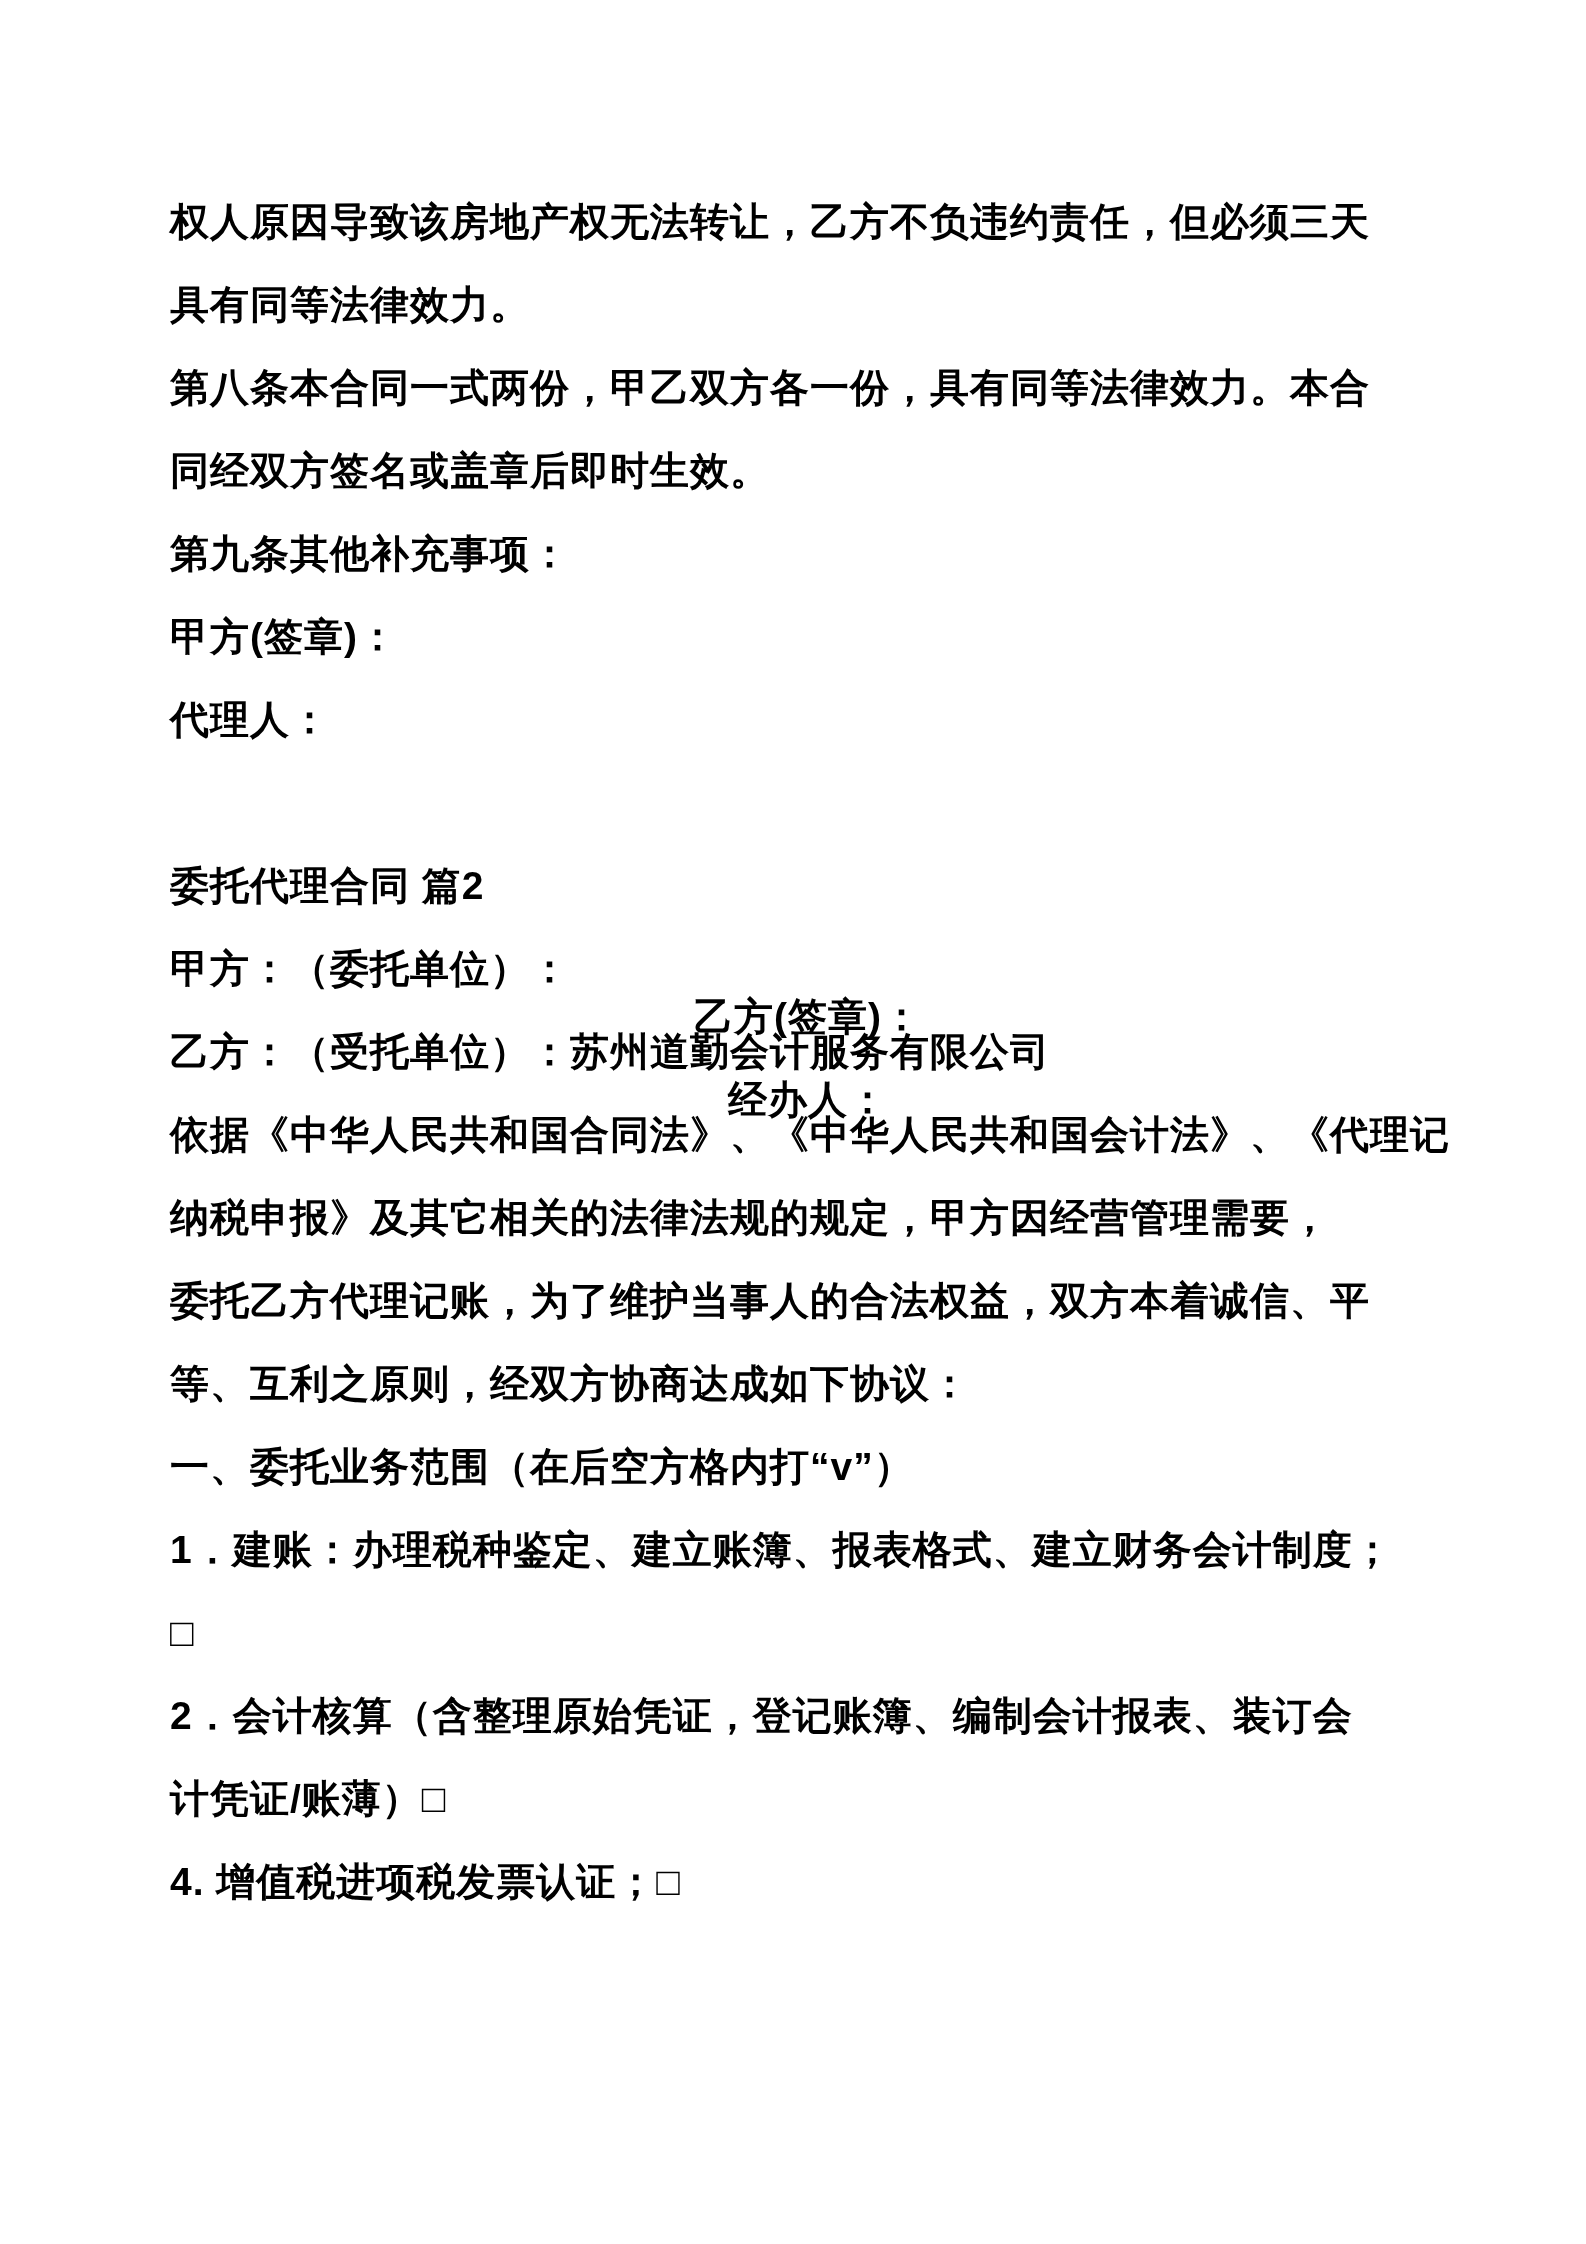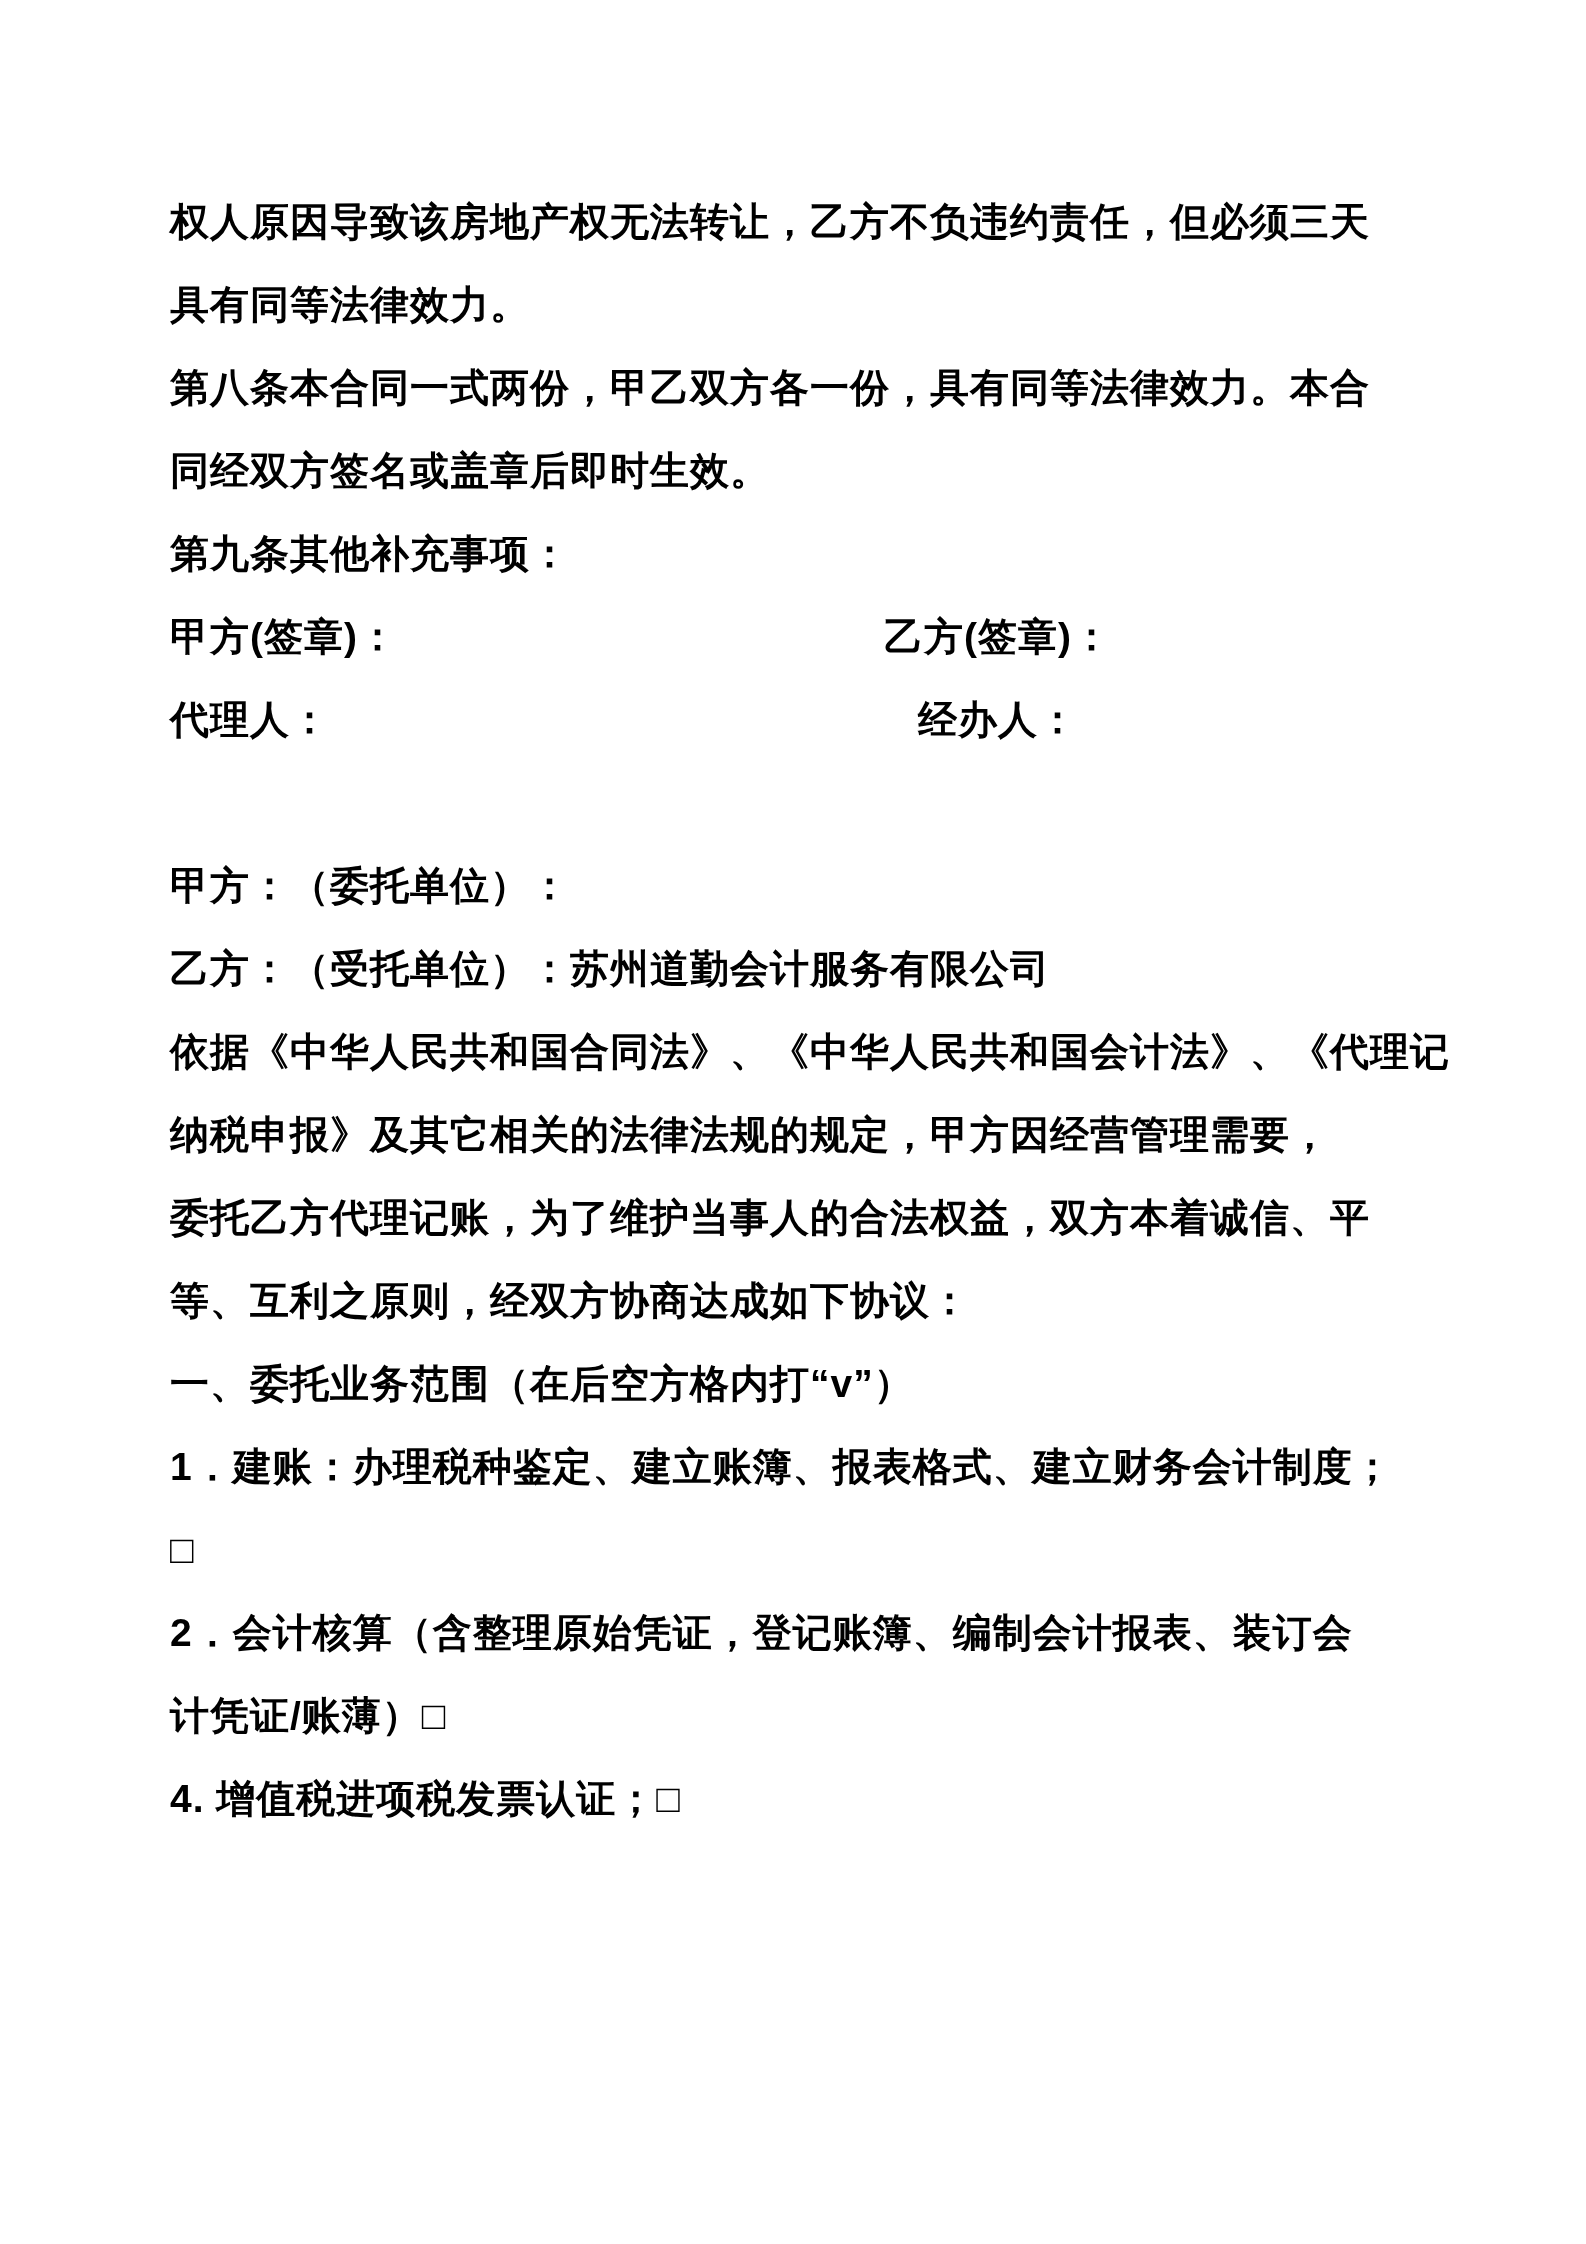--- a/index.html
+++ b/index.html
@@ -25,20 +25,21 @@
   .line {
     height: 83px;
     line-height: 83px;
     white-space: nowrap;
   }
   .line.blank {
     height: 83px;
   }
   .two-col {
     display: flex;
+    flex-direction: column;
   }
   .two-col .col-left {
     width: 380px;
     flex: 0 0 380px;
   }
   .two-col .col-right {
     flex: 1;
     text-align: center;
   }
 </style>
@@ -58,20 +59,21 @@
     <span class="col-right">乙方(签章)：</span>
   </div>
 
   <div class="line two-col">
     <span class="col-left">代理人：</span>
     <span class="col-right">经办人：</span>
   </div>
 
   <div class="line blank"></div>
 
+  <div class="line">委托代理合同 篇2</div>
   <div class="line">甲方：（委托单位）：</div>
   <div class="line">乙方：（受托单位）：苏州道勤会计服务有限公司</div>
   <div class="line">依据《中华人民共和国合同法》、《中华人民共和国会计法》、《代理记</div>
   <div class="line">纳税申报》及其它相关的法律法规的规定，甲方因经营管理需要，</div>
   <div class="line">委托乙方代理记账，为了维护当事人的合法权益，双方本着诚信、平</div>
   <div class="line">等、互利之原则，经双方协商达成如下协议：</div>
   <div class="line">一、委托业务范围（在后空方格内打“v”）</div>
   <div class="line">1．建账：办理税种鉴定、建立账簿、报表格式、建立财务会计制度；</div>
   <div class="line">□</div>
   <div class="line">2．会计核算（含整理原始凭证，登记账簿、编制会计报表、装订会</div>

